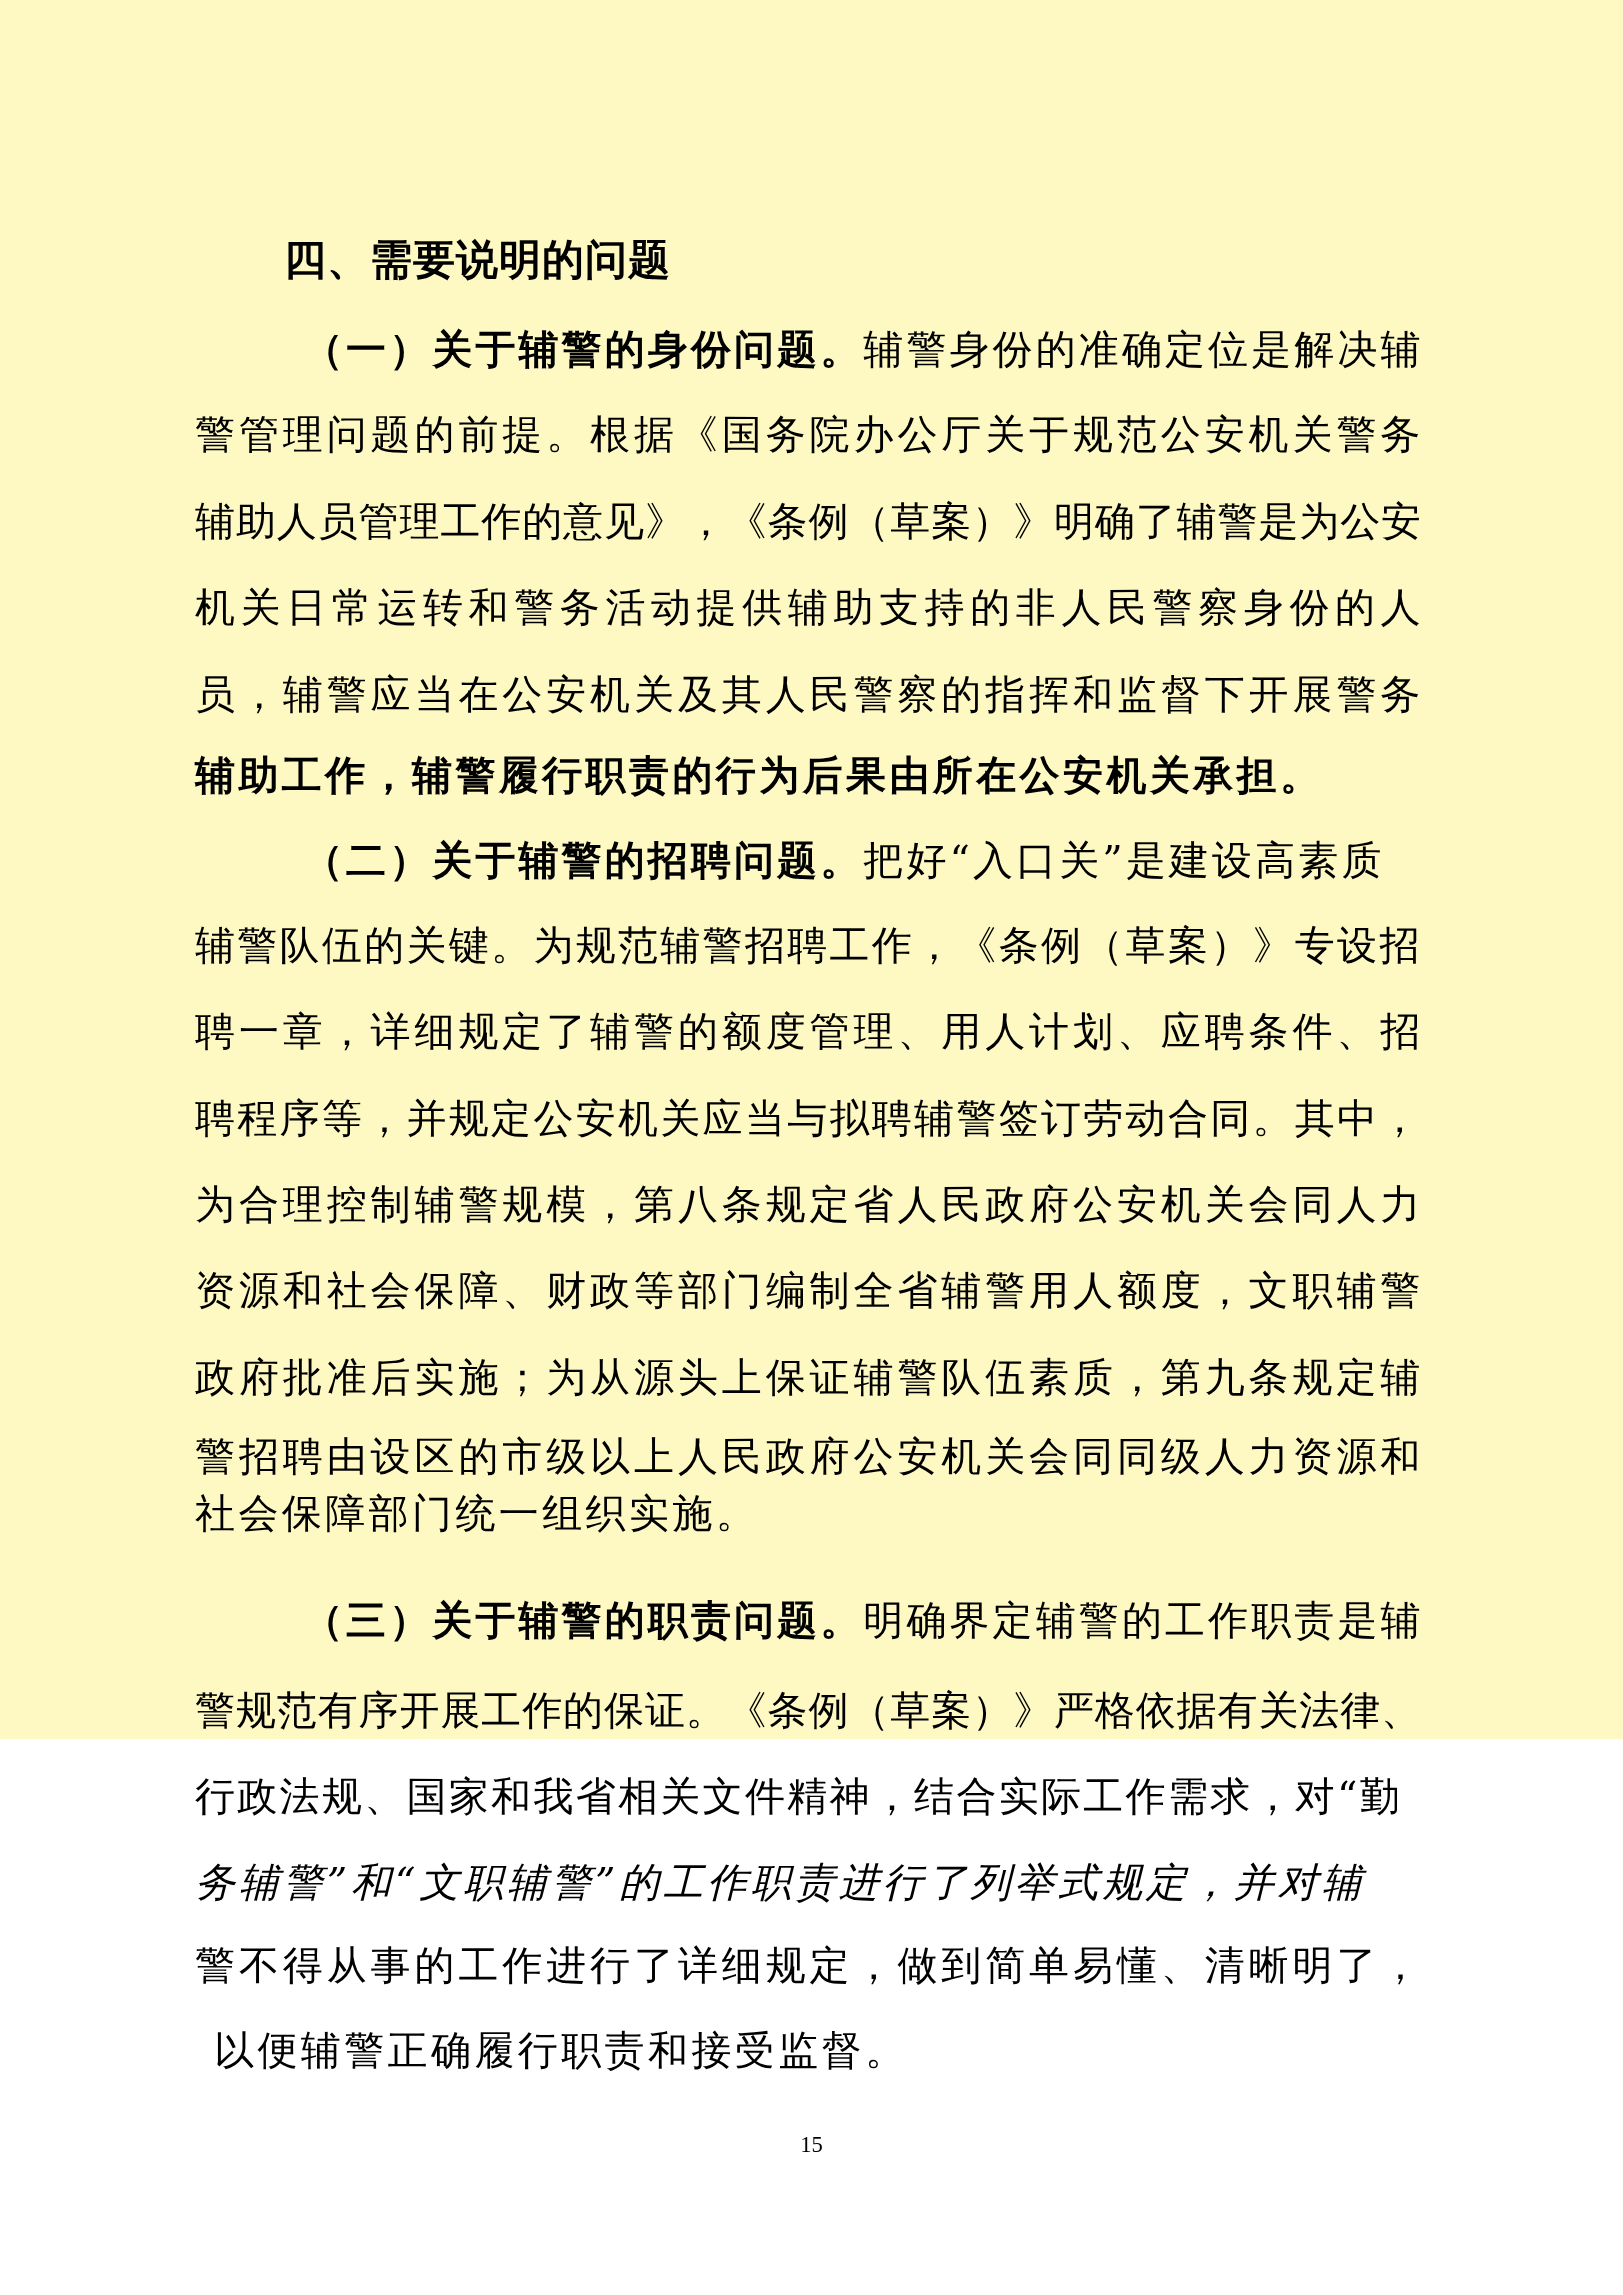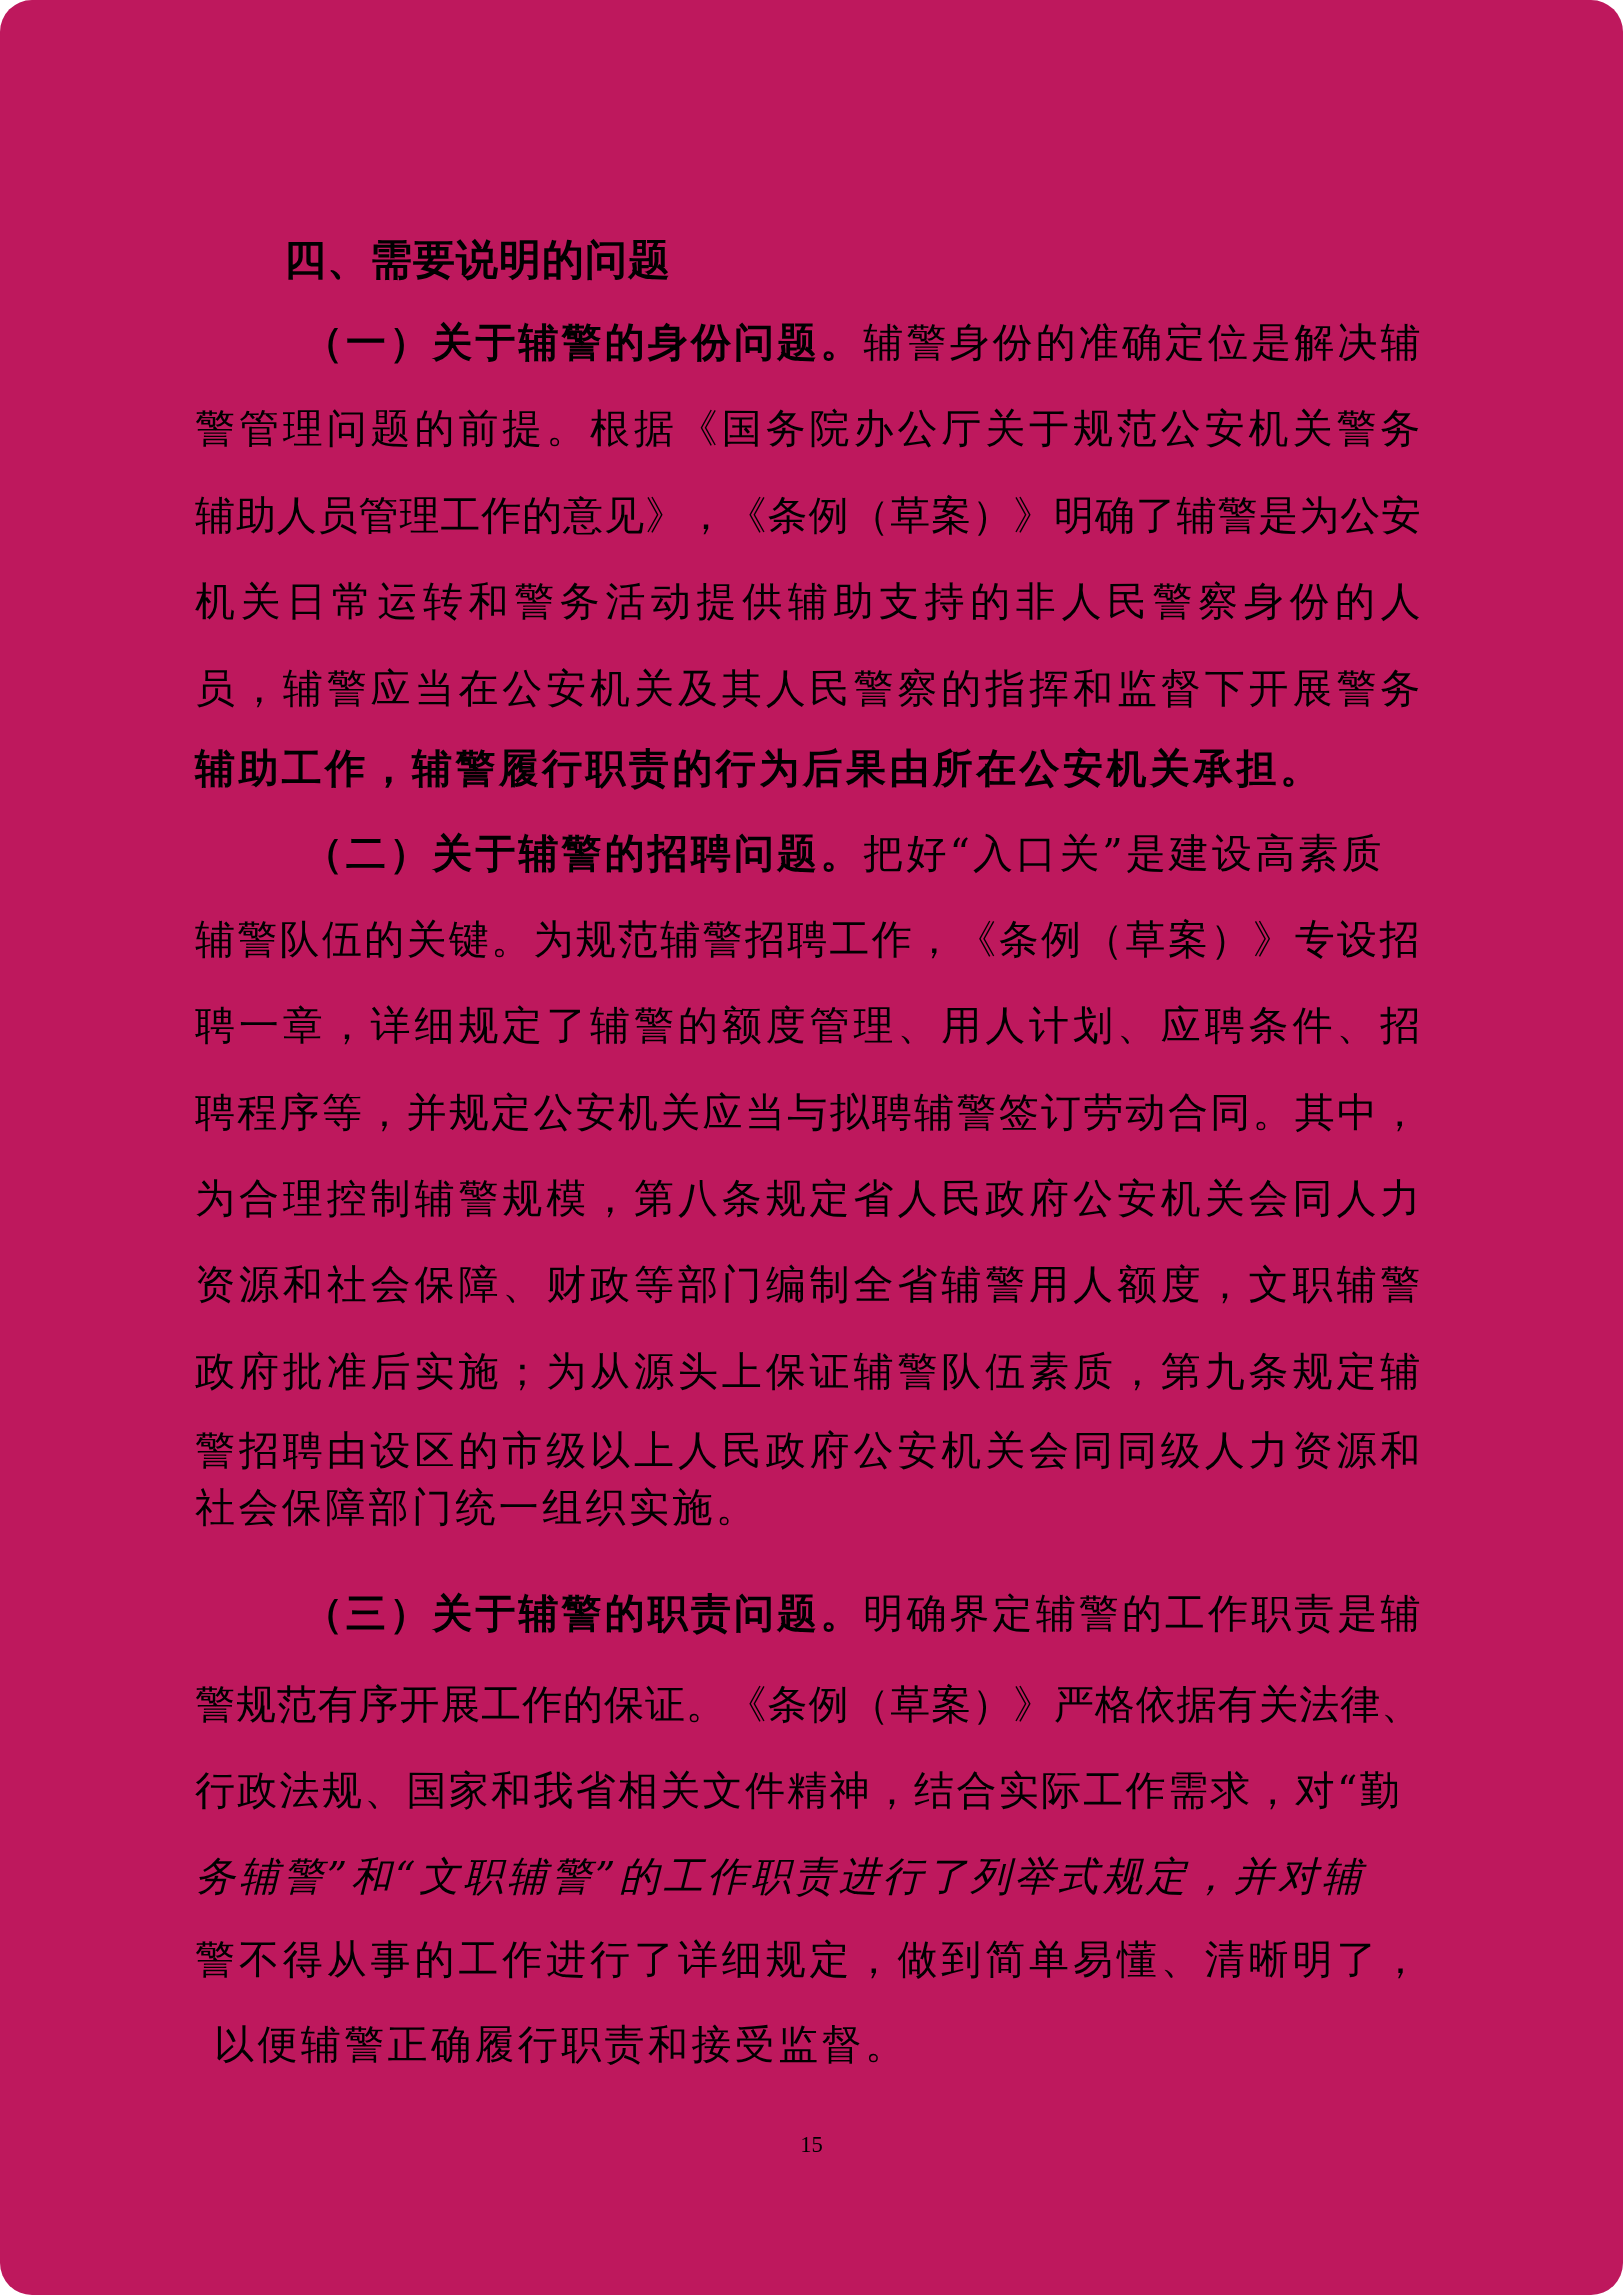--- a/index.html
+++ b/index.html
@@ -1,27 +1,27 @@
 <!DOCTYPE html>
 <html style="font-size:7.9px"><head>
 <meta charset="utf-8">
 <style>
   html, body { margin: 0; padding: 0; background: #ffffff; }
   body { width: 1623px; height: 2295px; position: relative; overflow: hidden; }
-  .page { position: absolute; left: 0; top: 0; width: 1623px; height: 2295px; background: #be185d; color: #000000; border-radius: 32px; }
+  .page { position: absolute; left: 0; top: 0; width: 1623px; height: 1739px; background: #fef9c3; color: #000000; }
   .heading {
     position: absolute; left: 284px; top: 231px;
     font-family: "DejaVu Sans", "Liberation Sans", sans-serif;
     font-weight: bold; font-size: 42px; line-height: 57px; letter-spacing: 1px;
     white-space: nowrap;
   }
   .line {
     position: absolute; left: 195px; width: 1233px; height: 59px;
     font-family: "DejaVu Serif", "Liberation Serif", serif;
-    font-size: 40px; line-height: 54px; white-space: nowrap;
+    font-size: 40px; line-height: 67px; white-space: nowrap;
     text-align: justify; text-align-last: justify;
     overflow: visible;
   }
   .line.indent { left: 303px; width: 1125px; }
   .line.last { text-align: left; text-align-last: left; letter-spacing: 3.4px; }
   .lead { font-family: "DejaVu Serif", "Liberation Serif", serif; font-weight: bold; }
   .page-number {
     position: absolute; left: 0; width: 1623px; top: 2130px; text-align: center;
     font-family: "Liberation Serif", "DejaVu Serif", serif; font-size: 22.6px; line-height: 29.4px;
   }

